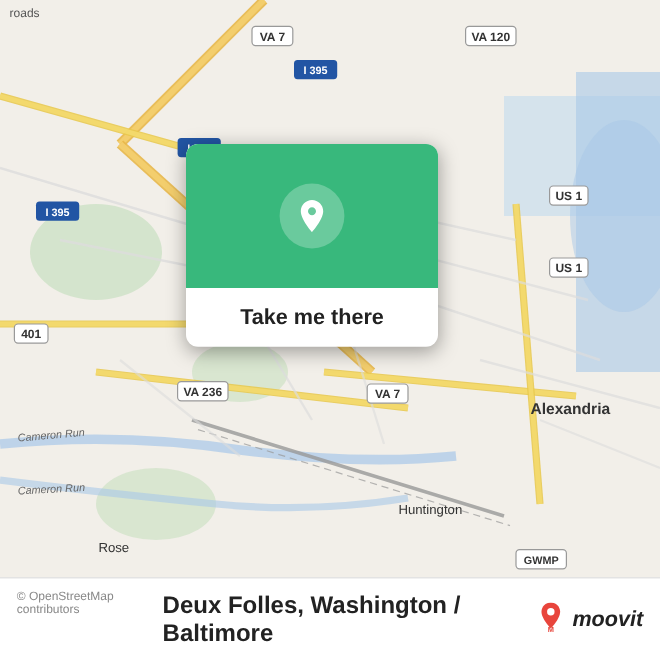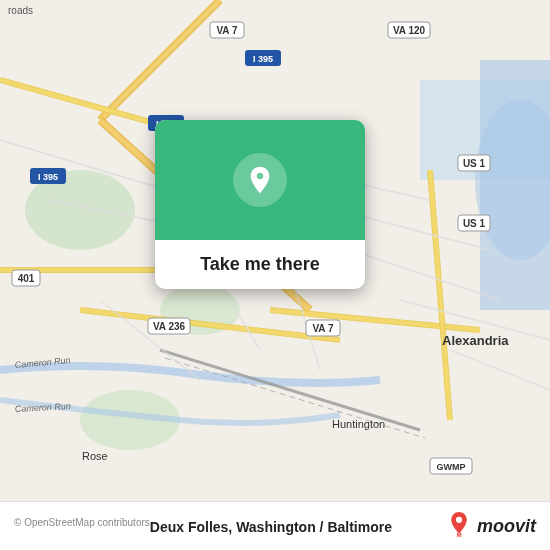--- a/index.html
+++ b/index.html
@@ -101,21 +101,21 @@
       display: flex;
       flex-direction: row;
     }
 
     #copyright-text {
       font-size: 10px;
       color: #888;
     }
 
     #location-text {
-      font-size: 14px;
+      font-size: 20px;
       font-weight: 600;
       color: #222;
       margin-top: 2px;
     }
 
     
     #moovit-logo {
       display: flex;
       align-items: center;
       gap: 4px;

